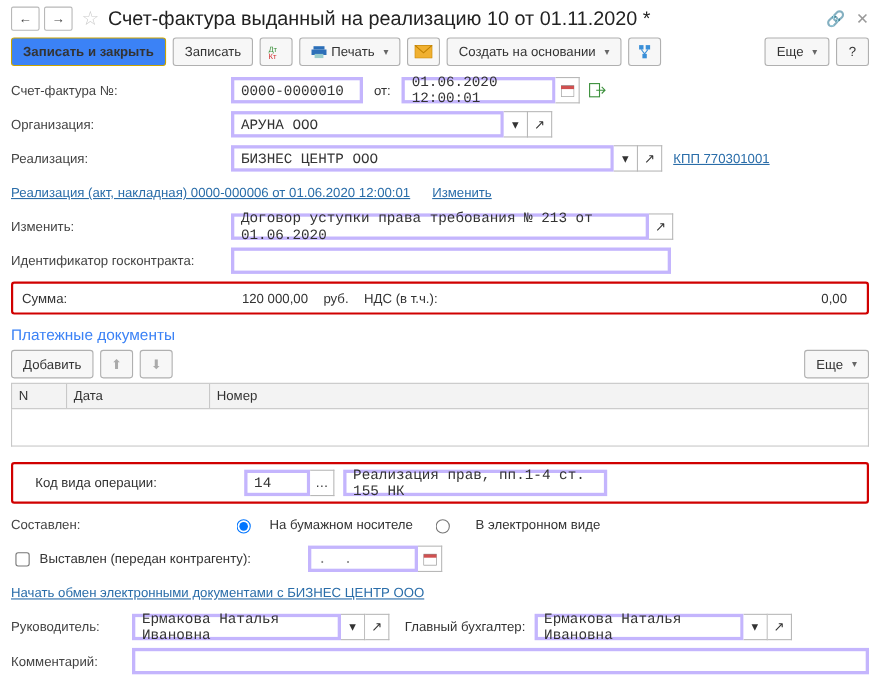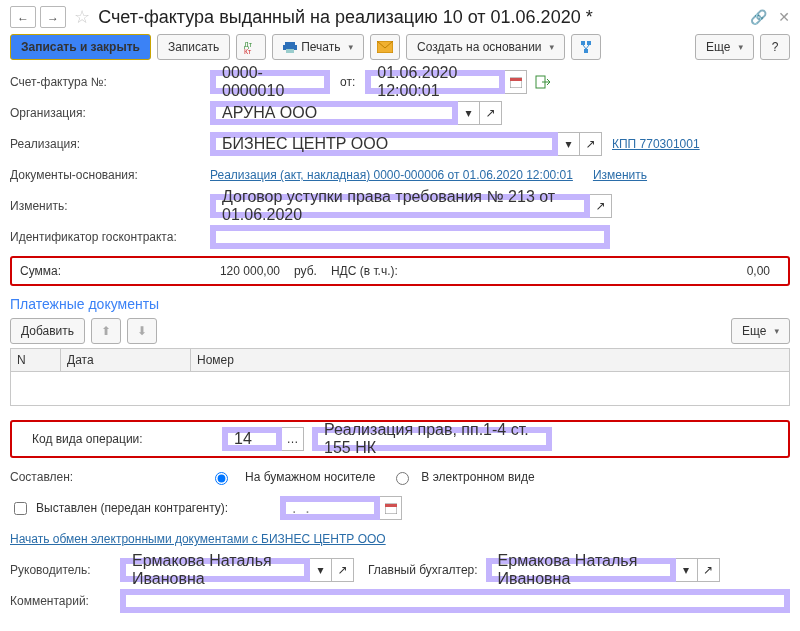--- a/index.html
+++ b/index.html
@@ -27,22 +27,22 @@
     display: inline-flex; align-items: center; gap: 4px; cursor: pointer; border-radius: 3px;
     font-size: 12px; color: #333;
   }
   .btn-yellow { background: #3b82f6; border-color: #c9a400; font-weight: bold; }
   .btn-sm { width: 30px; padding: 0; justify-content: center; }
   .dd-caret::after { content: "▾"; font-size: 9px; margin-left: 4px; color: #666; }
   .spacer { flex: 1; }
   .form-row { display: flex; align-items: center; margin-bottom: 7px; min-height: 24px; }
   .label { width: 200px; color: #444; }
   .input {
-    border: 6px solid #c4b5fd; height: 24px; padding: 0 6px; background: #fff;
-    display: inline-flex; align-items: center; font-size: 16px;
+    border: 3px solid #c4b5fd; height: 24px; padding: 0 6px; background: #fff;
+    display: inline-flex; align-items: center; font-size: 13px; font-family: Liberation Mono, monospace;
   }
   .input-group { display: flex; align-items: center; }
   .ig-btn {
     border: 1px solid #b8b8b8; border-left: none; height: 24px; width: 22px;
     display: inline-flex; align-items: center; justify-content: center; background: #fff; cursor: pointer;
   }
   .link { color: #2a6da9; text-decoration: underline; cursor: pointer; }
   .link-green { color: #3b82f6; font-size: 14px; }
   .hl-red { border: 2px solid #d00000; border-radius: 3px; }
   .sum-row {
@@ -65,21 +65,21 @@
 <body>
 
 <div class="topbar">
   <span class="nav-btn">
       <span class="arrow-icon">←</span>
     </span>
   <span class="nav-btn">
       <span class="arrow-icon">→</span>
     </span>
   <span class="star">☆</span>
-  <span class="title">Счет-фактура выданный на реализацию 10 от 01.06.2020 *</span>
+  <span class="title">Счет-фактура выданный на реализацию 10 от 01.11.2020 *</span>
   <span class="win-icon">🔗</span>
   <span class="win-icon">✕</span>
 </div>
 
 <div class="toolbar">
   <span class="btn btn-yellow">Записать и закрыть</span>
   <span class="btn">Записать</span>
   <span class="btn btn-sm">
     <svg width="14" height="14">
         <text x="0" y="7" font-size="7" fill="#3a8f3a">Дт</text>
@@ -158,21 +158,20 @@
         <span>▾</span>
       </span>
     <span class="ig-btn">
         <span>↗</span>
       </span>
   </span>
   <span class="link" style="margin-left:10px">КПП 770301001</span>
 </div>
 
 <div class="form-row">
-  <span class="label">Документы-основания:</span>
   <span class="link">Реализация (акт, накладная) 0000-000006 от 01.06.2020 12:00:01</span>
   <span class="link" style="margin-left:20px">Изменить</span>
 </div>
 
 <div class="form-row">
   <span class="label">Изменить:</span>
   <span class="input-group">
     <span class="input" style="width:380px">Договор уступки права требования № 213 от 01.06.2020</span>
     <span class="ig-btn">
         <span>↗</span>
@@ -225,21 +224,21 @@
   <span class="input" style="width:240px; margin-left:8px">Реализация прав, пп.1-4 ст. 155 НК</span>
 </div>
 
 <div class="form-row">
   <span class="label" style="width:200px">Составлен:</span>
   <div class="radio-row">
     <label style="display:flex; align-items:center; gap:14px">
       <input type="radio" class="radio" checked="" style="">
       <span>На бумажном носителе</span>
     </label>
-    <label style="display:flex; align-items:center; gap:9px">
+    <label style="display:flex; align-items:center; gap:20px">
       <input type="radio" class="radio" style="">
       <span>В электронном виде</span>
     </label>
   </div>
 </div>
 
 <div class="form-row">
   <label style="display:flex; align-items:center; gap:6px; width:270px">
     <input type="checkbox" class="checkbox" style="">
     <span>Выставлен (передан контрагенту):</span>

